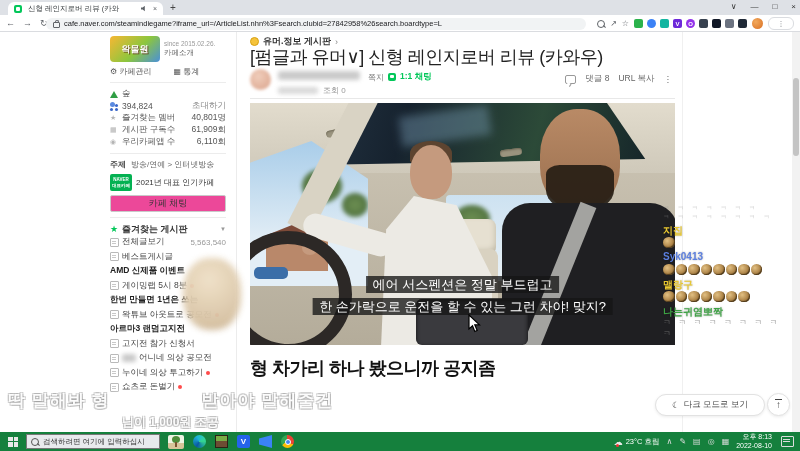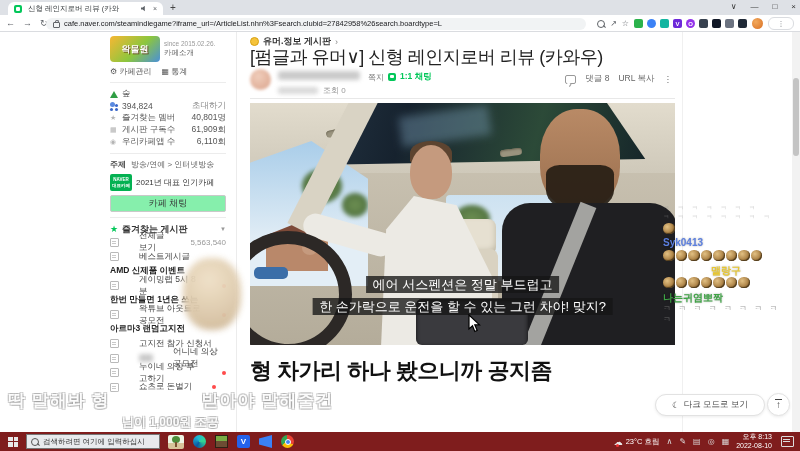--- a/index.html
+++ b/index.html
@@ -35,42 +35,42 @@
   .vdiv{position:absolute;left:236px;top:0;width:1px;height:400px;background:#ececec;}
   .rdiv{position:absolute;left:682px;top:0;width:1px;height:400px;background:#f0f0f0;}
   
   #sidebar{position:absolute;left:110px;top:4px;width:116px;font-size:8.5px;color:#555;}
   .logo-row{display:flex;gap:4px;}
   .cafelogo{width:50px;height:26px;border-radius:4px;background:linear-gradient(135deg,#f7b733,#8cc63e 55%,#4a90d9);
     display:flex;align-items:center;justify-content:center;color:#fff;font-weight:bold;font-size:9px;text-shadow:1px 1px 0 #5b3a12;}
   .logo-side{display:flex;flex-direction:column;justify-content:center;gap:1px;}
   .since{font-size:6.5px;color:#999;}
   .intro{font-size:7.5px;color:#666;}
-  .manage-row{display:flex;gap:10px;margin-top:4px;font-size:8px;color:#555;}
+  .manage-row{display:flex;gap:22px;margin-top:4px;font-size:8px;color:#555;}
   .shr{border:none;border-top:1px solid #ececec;margin:5px 0;}
   .srow{display:flex;align-items:center;gap:4px;height:12px;}
   .srow .val{margin-left:auto;color:#555;}
   .treeic{width:0;height:0;border-left:4px solid transparent;border-right:4px solid transparent;border-bottom:7px solid #2f9e44;}
   .ppl{width:5px;height:5px;border-radius:50%;background:#5b8ae0;box-shadow:4px 1px 0 -1px #3a66c8,-1px 5px 0 -1px #3a66c8,4px 5px 0 -1px #3a66c8;margin-right:3px;margin-bottom:3px;}
   .sic{color:#b5b5b5;font-size:7px;width:8px;}
   .invite{margin-left:auto;color:#888;}
   .topic-row{display:flex;gap:5px;font-size:8px;color:#666;}
   .topic-b{font-weight:bold;color:#444;}
   .award{display:flex;gap:4px;align-items:center;margin-top:4px;}
   .ribbon{width:22px;height:17px;background:#03b152;border-radius:2px;color:#fff;font-size:4.5px;font-weight:bold;
     display:flex;flex-direction:column;align-items:center;justify-content:center;line-height:1.2;}
   .award-t{font-size:8px;color:#333;}
   .btn-write{margin-top:6px;height:17px;background:#53575c;border-radius:2px;color:#fff;font-size:9px;
     display:flex;align-items:center;justify-content:center;}
-  .btn-chat{margin-top:4px;height:15px;background:#86efac;border:1px solid #c9c9c9;border-radius:2px;color:#333;font-size:9px;
+  .btn-chat{margin-top:4px;height:15px;background:#ec4899;border:1px solid #c9c9c9;border-radius:2px;color:#333;font-size:9px;
     display:flex;align-items:center;justify-content:center;}
   .favhdr{display:flex;align-items:center;gap:4px;font-size:9px;font-weight:bold;color:#333;height:12px;}
   .favstar{color:#03c75a;font-size:9px;}
   .favcaret{margin-left:auto;color:#999;font-size:6px;}
-  .m-row{display:flex;align-items:center;gap:20px;height:14.5px;font-size:8.5px;color:#444;}
+  .m-row{display:flex;align-items:center;gap:3px;height:14.5px;font-size:8.5px;color:#444;}
   .m-head{font-weight:bold;color:#222;}
   .b-ic{width:7px;height:7px;border:1px solid #b9b9b9;border-radius:1px;position:relative;flex:0 0 auto;}
   .b-ic:after{content:"";position:absolute;left:1px;top:2px;width:4px;height:1px;background:#c9c9c9;box-shadow:0 2px 0 #c9c9c9;}
   .m-count{margin-left:auto;color:#999;font-size:8px;}
   .new-dot{width:4px;height:4px;border-radius:50%;background:#ff4b4b;flex:0 0 auto;}
   .blur-pre{width:14px;height:8px;background:#c9c9c9;filter:blur(2px);border-radius:2px;flex:0 0 auto;}
   
   #content{position:absolute;left:250px;top:0;width:428px;}
   .board-row{position:absolute;left:0;top:3px;display:flex;align-items:center;gap:4px;font-size:9px;font-weight:bold;color:#333;}
   .smiley{width:9px;height:9px;border-radius:50%;background:#f5c33b;border:1px solid #d7a112;box-sizing:border-box;}
@@ -115,21 +115,21 @@
   .d-arm{position:absolute;left:52px;top:120px;width:92px;height:24px;background:#eceae4;transform:rotate(16deg);border-radius:12px;}
   .d-hand{position:absolute;left:52px;top:138px;width:16px;height:14px;border-radius:50%;background:#c59a7e;}
   .wheel{position:absolute;left:-26px;top:128px;width:128px;height:126px;border-radius:50%;border:13px solid #2c2826;box-sizing:border-box;transform:rotate(8deg);}
   .p-head{position:absolute;left:290px;top:6px;width:80px;height:100px;border-radius:46% 46% 42% 42%;background:linear-gradient(#b98a66,#9a6f4e);}
   .p-beard{position:absolute;left:296px;top:62px;width:68px;height:46px;border-radius:20% 20% 45% 45%;background:#241c13;opacity:.9;}
   .p-body{position:absolute;left:252px;top:100px;width:176px;height:142px;border-radius:28px 28px 0 0;background:#1f1f22;}
   .belt{position:absolute;left:300px;top:96px;width:17px;height:160px;background:#a3a3a0;transform:rotate(22deg);}
   .console{position:absolute;left:166px;top:196px;width:112px;height:46px;border-radius:6px;background:#3a3a3e;box-shadow:inset 0 2px 4px #111;}
   .sub{position:absolute;left:50%;transform:translateX(-50%);white-space:nowrap;font-size:13px;color:#fff;font-weight:500;}
   .sub span{background:rgba(22,22,22,.78);padding:1px 7px;line-height:19px;}
-  .body-text{position:absolute;left:0;top:324px;font-size:22px;font-weight:bold;color:#111;letter-spacing:-0.5px;white-space:nowrap;text-align:right;}
+  .body-text{position:absolute;left:0;top:324px;font-size:18px;font-weight:bold;color:#111;letter-spacing:-0.5px;white-space:nowrap;text-align:right;}
   
   #sbar{position:absolute;left:792px;top:0;width:8px;height:400px;background:#f2f2f2;}
   #sthumb{position:absolute;left:793px;top:46px;width:6px;height:78px;background:#c4c4c4;border-radius:3px;}
   
   .sticker{position:absolute;left:183px;top:226px;width:58px;height:72px;border-radius:45%;
     background:radial-gradient(circle at 45% 30%,#efe0c6,#d8c3a4 70%,#c4ab88);filter:blur(3px);opacity:.95;}
   
   #chat{position:absolute;left:663px;top:172px;width:126px;z-index:40;}
   .faint{font-size:6.5px;color:rgba(150,150,150,.5);letter-spacing:3px;height:9px;}
   .c-name{font-size:10px;font-weight:bold;text-shadow:0 0 2px rgba(0,0,0,.35);height:12px;margin-top:2px;}
@@ -145,21 +145,21 @@
   .wblob{background:rgba(255,255,255,.9);filter:blur(3px);border-radius:4px;}
   
   #darkpill{position:absolute;left:655px;top:362px;width:108px;height:20px;border:1px solid #e2e2e2;border-radius:11px;background:#fff;
     box-shadow:0 1px 3px rgba(0,0,0,.08);display:flex;align-items:center;justify-content:center;gap:4px;font-size:8.5px;color:#444;z-index:42;}
   #topbtn{position:absolute;left:767px;top:361px;width:21px;height:21px;border:1px solid #e2e2e2;border-radius:50%;background:#fff;
     box-shadow:0 1px 3px rgba(0,0,0,.08);display:flex;align-items:center;justify-content:center;font-size:10px;color:#444;z-index:42;}
   #topbtn .bar{position:absolute;top:5px;left:7px;width:7px;height:1px;background:#444;}
   
   #cursor{position:absolute;left:468px;top:314px;z-index:60;}
   
-  #taskbar{position:absolute;left:0;top:432px;width:800px;height:19px;background:#7f1d1d;display:flex;align-items:center;z-index:70;}
+  #taskbar{position:absolute;left:0;top:432px;width:800px;height:19px;background:#15803d;display:flex;align-items:center;z-index:70;}
   .startbtn{width:26px;height:19px;display:flex;align-items:center;justify-content:center;}
   .winlogo{display:grid;grid-template-columns:4.5px 4.5px;grid-template-rows:4.5px 4.5px;gap:1px;}
   .winlogo span{background:#e8e8e8;}
   .tsearch{width:134px;height:15px;background:#e8eaed;border:1px solid #777;display:flex;align-items:center;gap:4px;padding:0 4px;box-sizing:border-box;}
   .tsearch .mag2{width:6px;height:6px;border:1px solid #555;border-radius:50%;position:relative;flex:0 0 auto;}
   .tsearch .mag2:after{content:"";position:absolute;left:5px;top:5px;width:3px;height:1px;background:#555;transform:rotate(45deg);}
   .tsearch .ph{font-size:7.5px;color:#333;white-space:nowrap;overflow:hidden;}
   .pins{display:flex;align-items:center;gap:9px;margin-left:8px;}
   .treeapp{width:16px;height:14px;border-radius:2px;background:linear-gradient(#eef4e4 55%,#d8c49a 55%);position:relative;}
   .treeapp:before{content:"";position:absolute;left:4px;top:1px;width:8px;height:7px;border-radius:50%;background:#4e8d3a;}
@@ -415,35 +415,36 @@
 
     <div id="sbar"></div>
     <div id="sthumb"></div>
 
     <div class="sticker"></div>
 
     <div id="chat">
       <div class="faint">ㅋ ㅋ ㅋ ㅋ ㅋ ㅋ ㅋ</div>
       <div class="faint">ㅋ ㅋ ㅋ ㅋ ㅋ ㅋ ㅋ ㅋ</div>
       <div id="chat-list">
+          <div class="c-name" style="color: rgb(232, 199, 48);">지집</div>
           <div class="emrow">
             <span class="emote"></span>
           </div>
           <div class="c-name" style="color: rgb(91, 127, 224);">Syk0413</div>
           <div class="emrow">
             <span class="emote"></span>
             <span class="emote"></span>
             <span class="emote"></span>
             <span class="emote"></span>
             <span class="emote"></span>
             <span class="emote"></span>
             <span class="emote"></span>
             <span class="emote"></span>
           </div>
-          <div class="c-name" style="color: rgb(232, 199, 48); margin-left: 48px;">맬랑구</div>
+          <div class="c-name" style="color: rgb(232, 199, 48);">맬랑구</div>
           <div class="emrow">
             <span class="emote"></span>
             <span class="emote"></span>
             <span class="emote"></span>
             <span class="emote"></span>
             <span class="emote"></span>
             <span class="emote"></span>
             <span class="emote"></span>
           </div>
           <div class="c-name" style="color: rgb(61, 163, 68);">나는귀염뽀짝</div>

